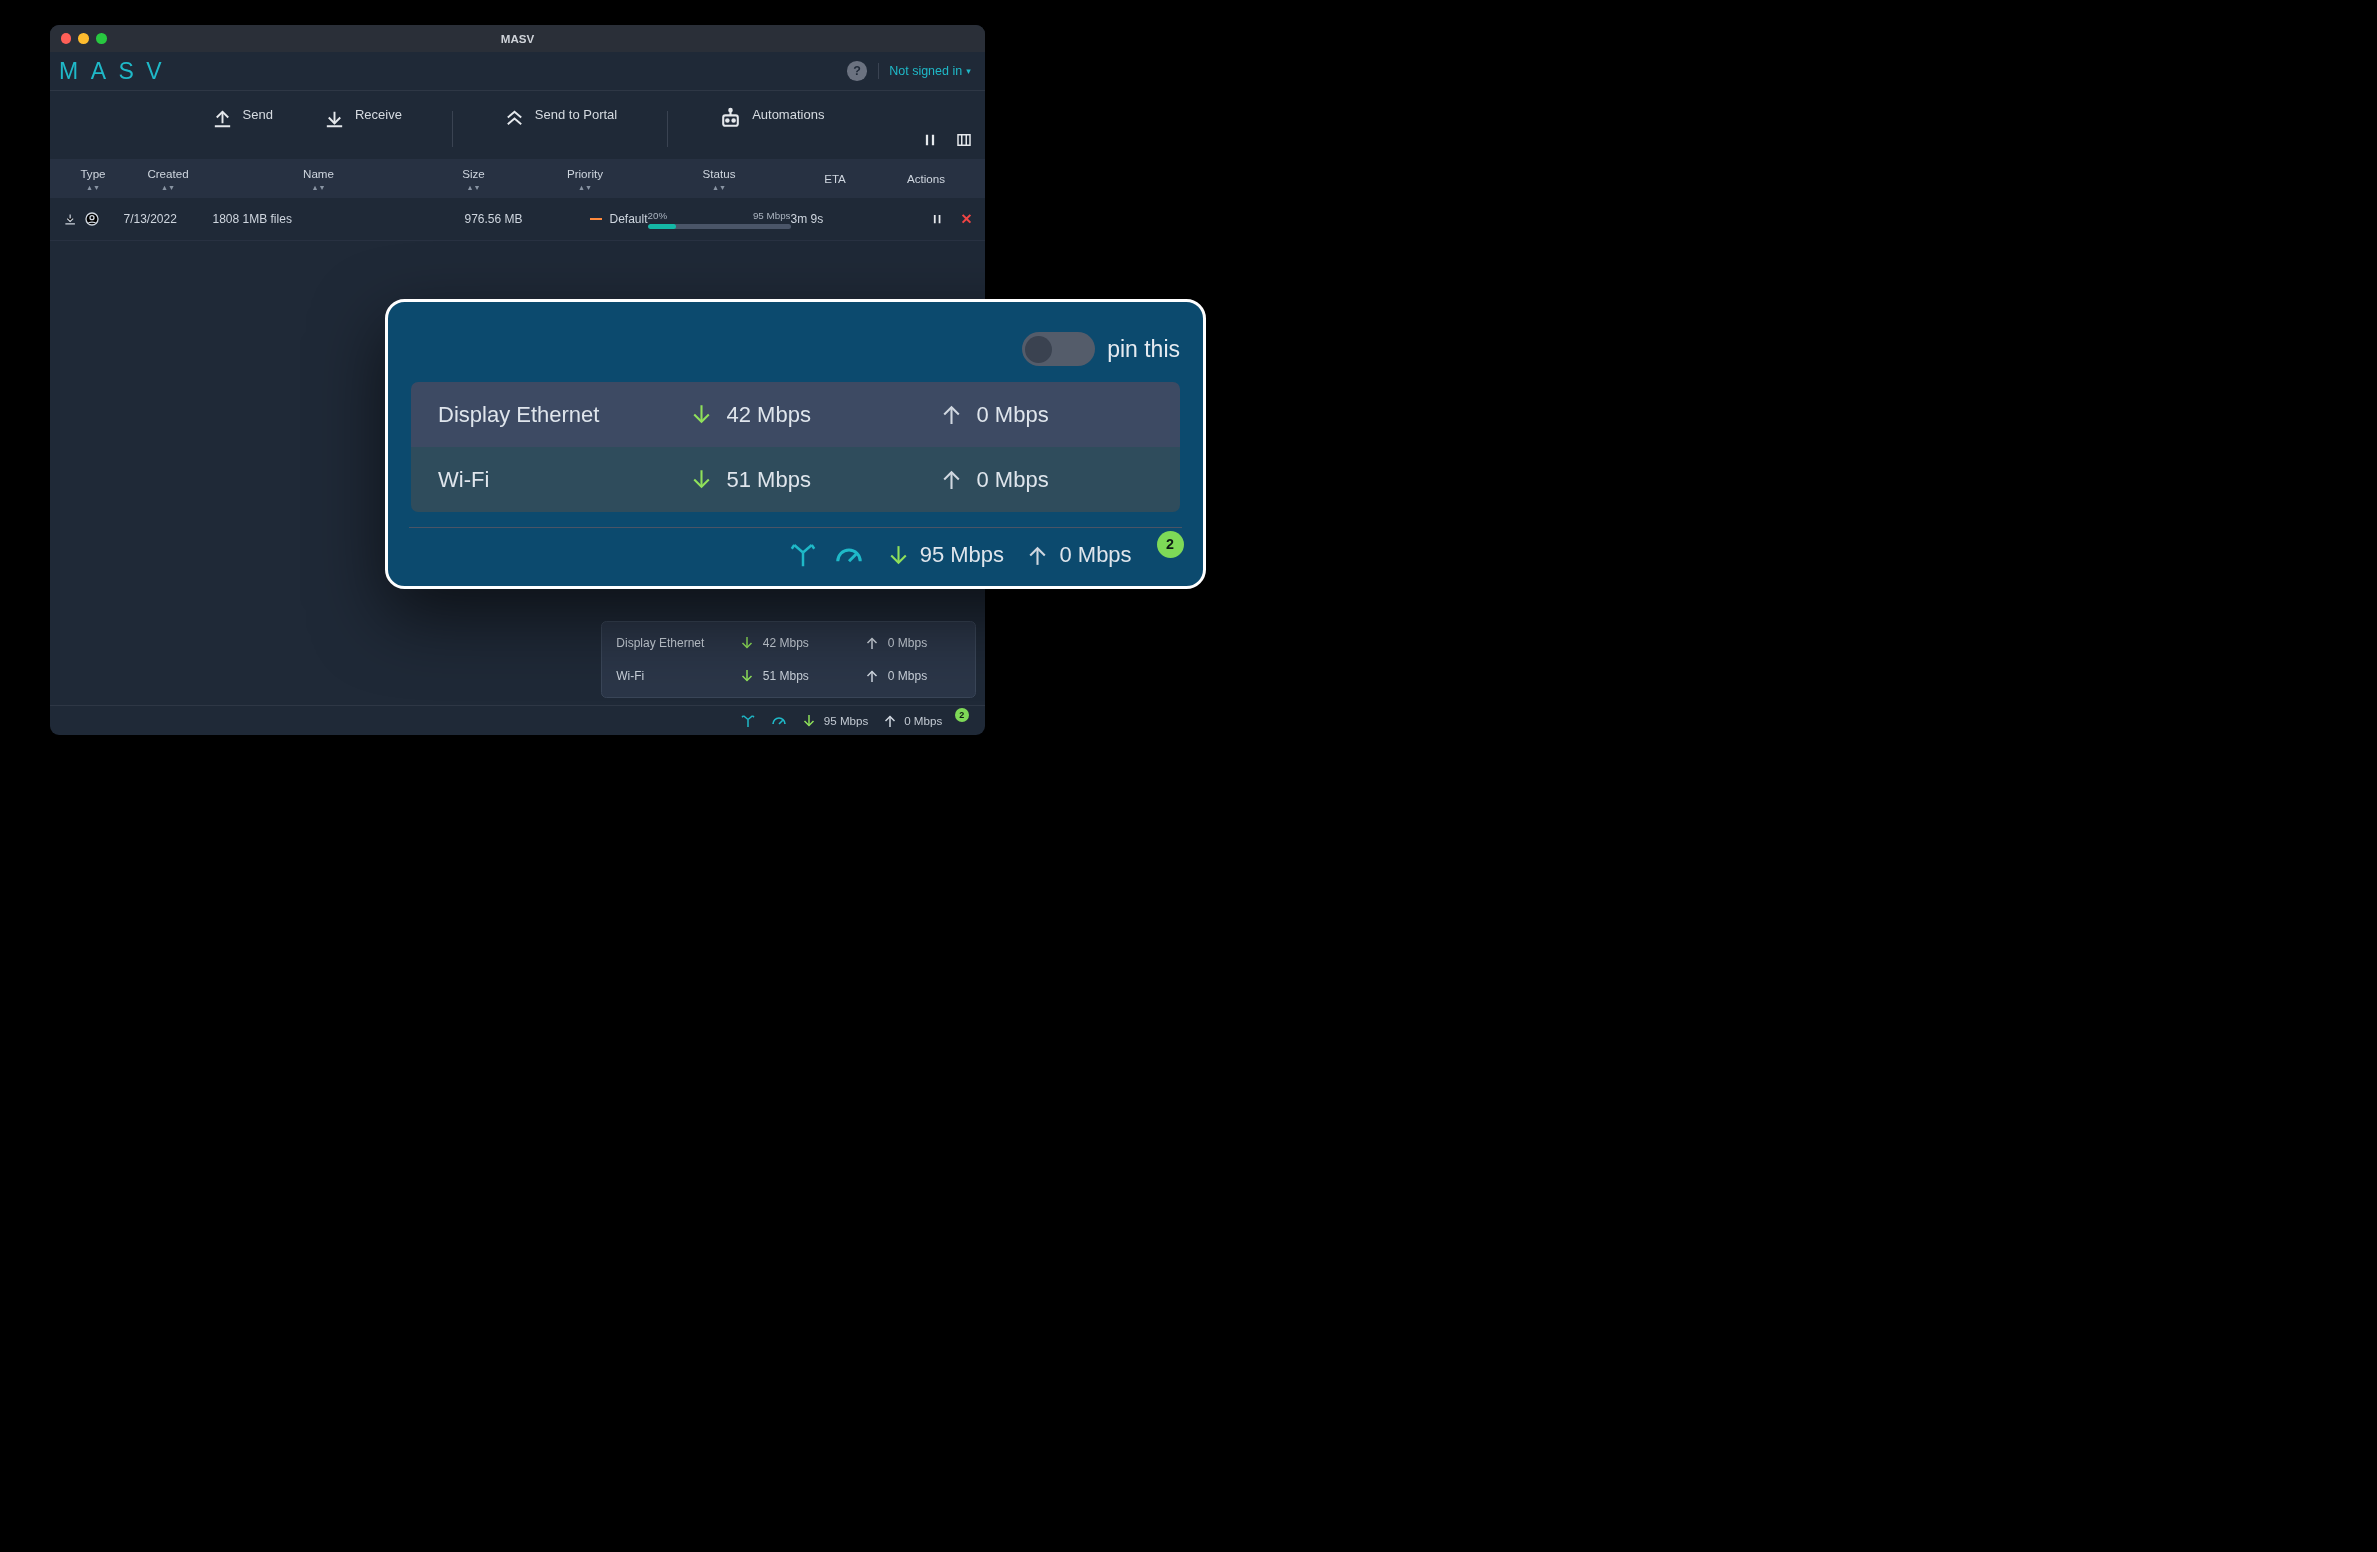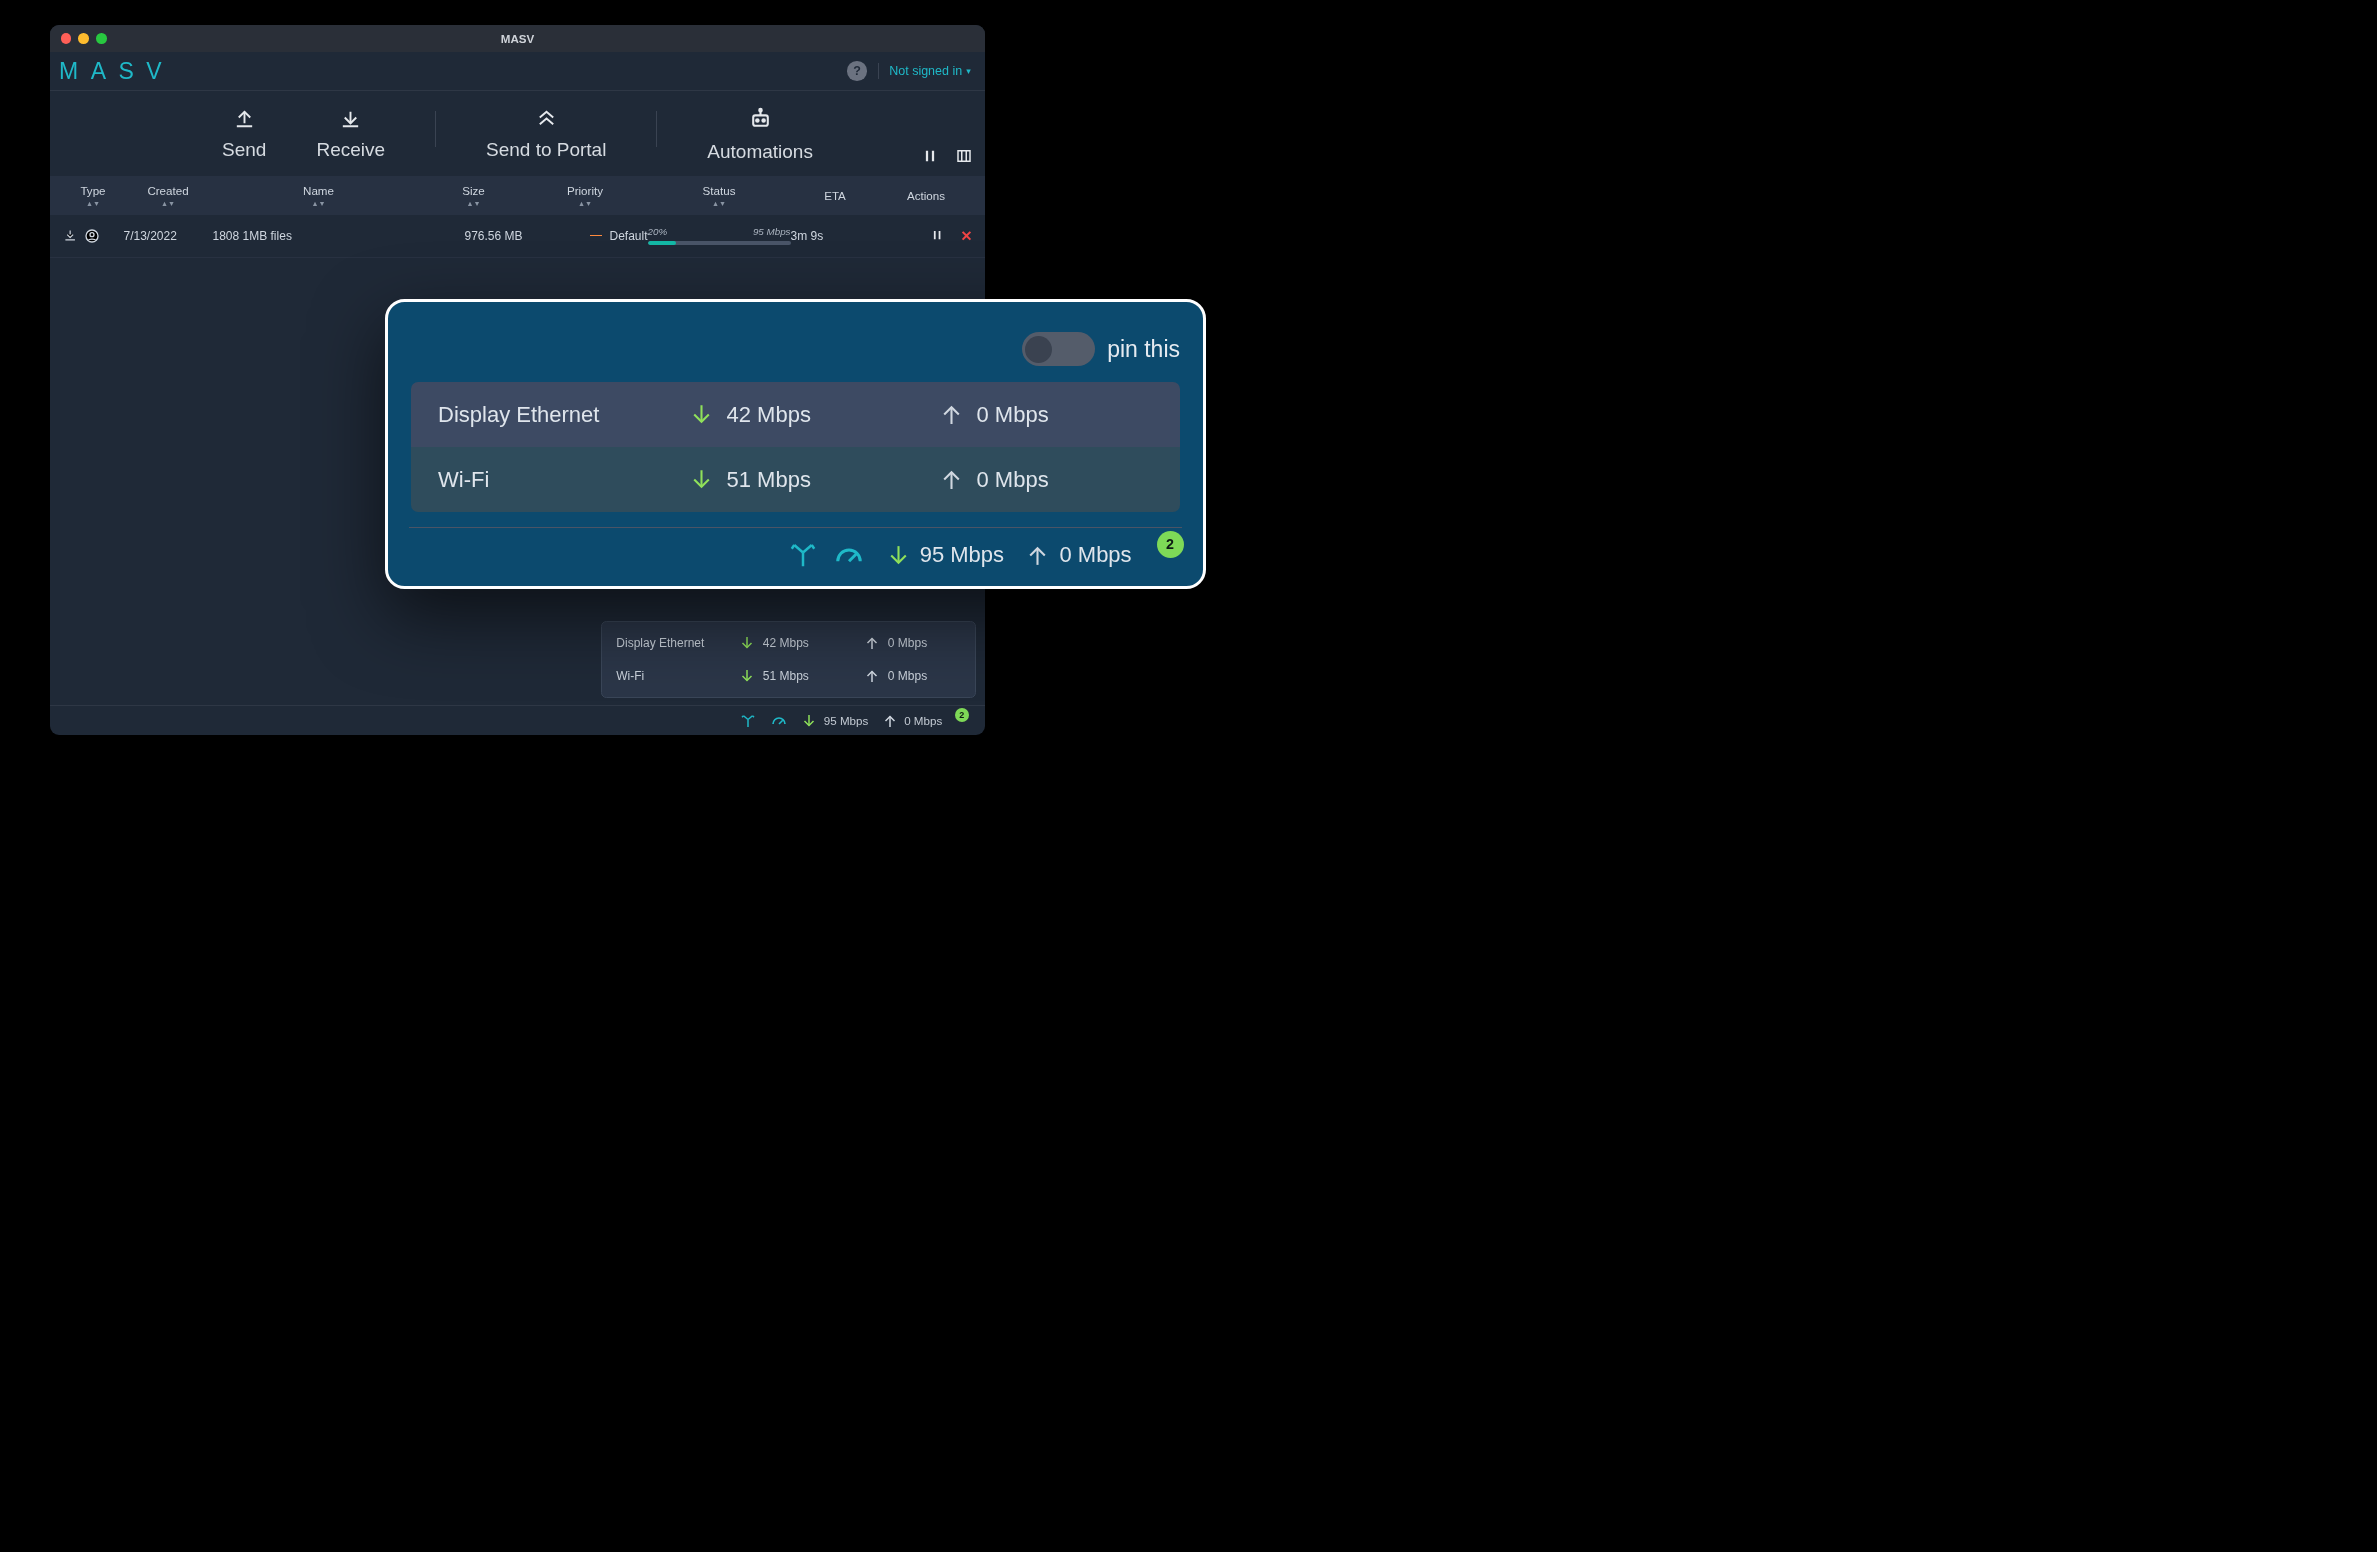--- a/index.html
+++ b/index.html
@@ -37,21 +37,21 @@
   }
   .logo { display:flex; align-items:center; font-size:23px; letter-spacing:12.5px; font-weight:300; color:#1fb9c8; }
   .logo span { display:inline-block; }
   .header-right { display:flex; align-items:center; gap: 10.7px; color:#9ca3af; font-size:12.5px; }
   .help-icon { width:19.6px; height:19.6px; border-radius:50%; background:#6b7280; color:#1f2937; display:flex; align-items:center; justify-content:center; font-weight:700; font-size:12.5px; }
   .vsep { width:0.9px; height:16px; background:#3a4352; }
   .signin { color:#1fb9c8; font-size:12.5px; display:flex; align-items:center; gap:4px; }
   .chev { font-size:9px; }
 
   .toolbar { display:flex; align-items:flex-start; justify-content:center; gap: 50px; padding: 16px 0 12.5px; position:relative;}
-  .toolbar .titem { display:flex; flex-direction:column; align-items:center; gap:9px; color:#d6dbe1; font-size:19px; }
+  .toolbar .titem { display:flex; flex-direction:row; gap:9px; color:#d6dbe1; font-size:13px; }
   .toolbar .tsep { width:0.9px; height:36px; background:#3a4352; margin-top:3.6px; }
   .toolbar svg { stroke:#e5e8ec; fill:none; }
   .toolbar-right { position:absolute; right:12.5px; bottom:7.1px; display:flex; gap:16px;}
   .icon-btn svg { stroke:#e5e8ec; }
 
   .thead {
     background:#273142;
     display:grid;
     grid-template-columns: 61px 89px 212px 98px 125px 143px 89px 1fr;
     align-items:center;
@@ -71,21 +71,21 @@
     font-size:12px; color:#cfd6df;
     height:43px; padding:0 12.5px;
     border-bottom:0.9px solid #283141;
   }
   .type-icons { display:flex; gap:7.1px; align-items:center;}
   .type-icons svg{ stroke:#cfd6df; }
   .cell-size{ text-align:right;}
   .cell-priority{ text-align:right; display:flex; justify-content:flex-end; align-items:center; gap:7.1px; }
   .dash { width:12.5px; height:1.3px; background:#ff8a3d;}
   .cell-status{ display:flex; flex-direction:column; gap:3.6px; width:100%; }
-  .status-top{ display:flex; justify-content:space-between; font-size:9.8px; color:#aab3bf;font-style:italic;}
+  .status-top{ display:flex; justify-content:space-between; font-size:9.8px; color:#aab3bf;}
   .bar { height:4.5px; background:#4a5568; border-radius:2.7px; position:relative; overflow:hidden;}
   .bar-fill{ position:absolute; left:0; top:0; bottom:0; background:#14b8a6; border-radius:2.7px;}
   .cell-actions{ display:flex; justify-content:flex-end; gap:16px; align-items:center;}
   .x { color:#ef4444; font-size:14.3px; font-weight:700; }
 
   .body-fill { flex:1; background:#1f2937; }
 
   
   .app-footer {
     height:30px; border-top:0.9px solid #2e3745;

